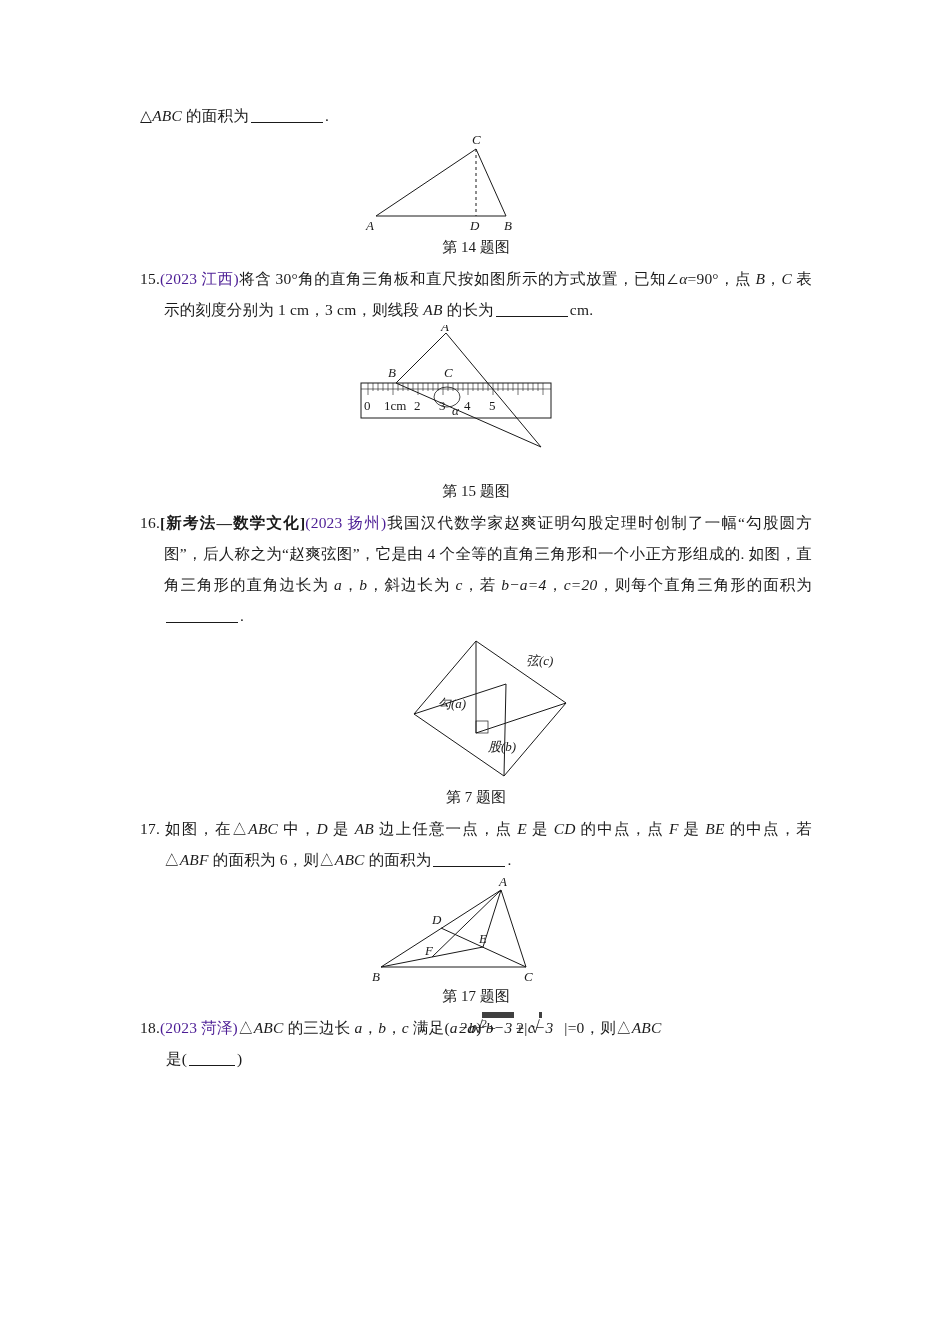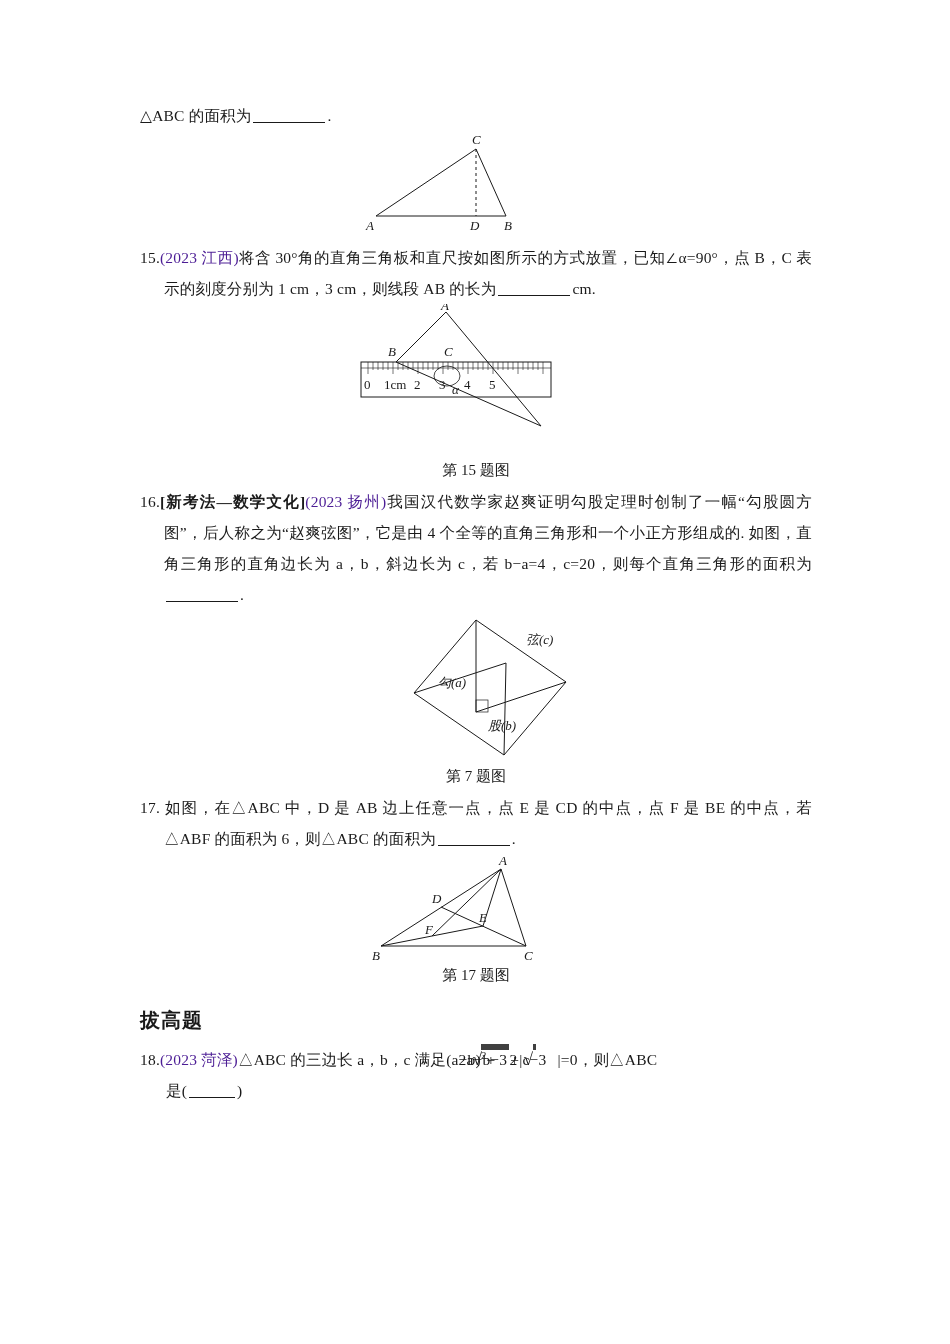--- a/index.html
+++ b/index.html
@@ -29,21 +29,21 @@
     width: 672px;
   }
   .para {
     font-size: 15.5px;
     line-height: 2.0;
     text-align: justify;
     margin: 0;
     letter-spacing: 0.2px;
   }
   .q-block { margin-bottom: 6px; }
-  .it { font-family: "Liberation Serif", serif; }
+  .it { font-style: italic; font-family: "Liberation Serif", serif; }
   .blank {
     display: inline-block;
     border-bottom: 1px solid #1a1a1a;
     width: 72px;
     vertical-align: -2px;
     margin: 0 2px;
   }
   .blank.short {
     width: 46px;
   }
@@ -115,20 +115,21 @@
           <line x1="30" y1="85" x2="160" y2="85" stroke="#1a1a1a" stroke-width="1"></line>
           <line x1="30" y1="85" x2="130" y2="18" stroke="#1a1a1a" stroke-width="1"></line>
           <line x1="130" y1="18" x2="160" y2="85" stroke="#1a1a1a" stroke-width="1"></line>
           <line x1="130" y1="18" x2="130" y2="85" stroke="#1a1a1a" stroke-width="1" stroke-dasharray="3,3"></line>
           <text x="126" y="13">C</text>
           <text x="20" y="99">A</text>
           <text x="124" y="99">D</text>
           <text x="158" y="99">B</text>
         </svg>
       </div>
+      <div class="figcap">第 14 题图</div>
     </div>
 
     <div class="q-block">
       <p class="para hang">
         <span>15.</span><span class="src-blue">(2023 江西)</span><span>将含 30°角的直角三角板和直尺按如图所示的方式放置，已知∠</span><span class="it">α</span><span>=90°，点 </span><span class="it">B</span><span>，</span><span class="it">C</span><span> 表示的刻度分别为 1 cm，3 cm，则线段 </span><span class="it">AB</span><span> 的长为</span><span class="blank"></span><span>cm.</span>
       </p>
       <div class="fig">
         <svg width="300" height="155" viewBox="0 0 300 155">
 
           <rect x="35" y="58" width="190" height="35" fill="none" stroke="#1a1a1a" stroke-width="1"></rect>
@@ -239,21 +240,20 @@
           <text x="96" y="49">D</text>
           <text x="89" y="80">F</text>
           <text x="143" y="68">E</text>
           <text x="36" y="106">B</text>
           <text x="188" y="106">C</text>
         </svg>
       </div>
       <div class="figcap">第 17 题图</div>
     </div>
 
-    <div class="section-title">拔高题</div>
 
     <div class="q-block">
       <p class="para hang">
         <span>18.</span><span class="src-blue">(2023 菏泽)</span><span>△</span><span class="it">ABC</span><span> 的三边长 </span><span class="it">a</span><span>，</span><span class="it">b</span><span>，</span><span class="it">c</span><span> 满足(</span><span class="it">a−b</span><span>)</span><span class="sup">2</span><span>+</span><span class="sqrt-wrap"><span class="sqrt-body it">2a−b−3</span></span><span>+|</span><span class="it">c−3</span><span class="sqrt-wrap"><span class="sqrt-body">2</span></span><span>|=0</span><span>，则△</span><span class="it">ABC</span>
       </p>
       <p class="para" style="padding-left:26px;">
         <span>是(</span><span class="blank short"></span><span>)</span>
       </p>
     </div>
 

